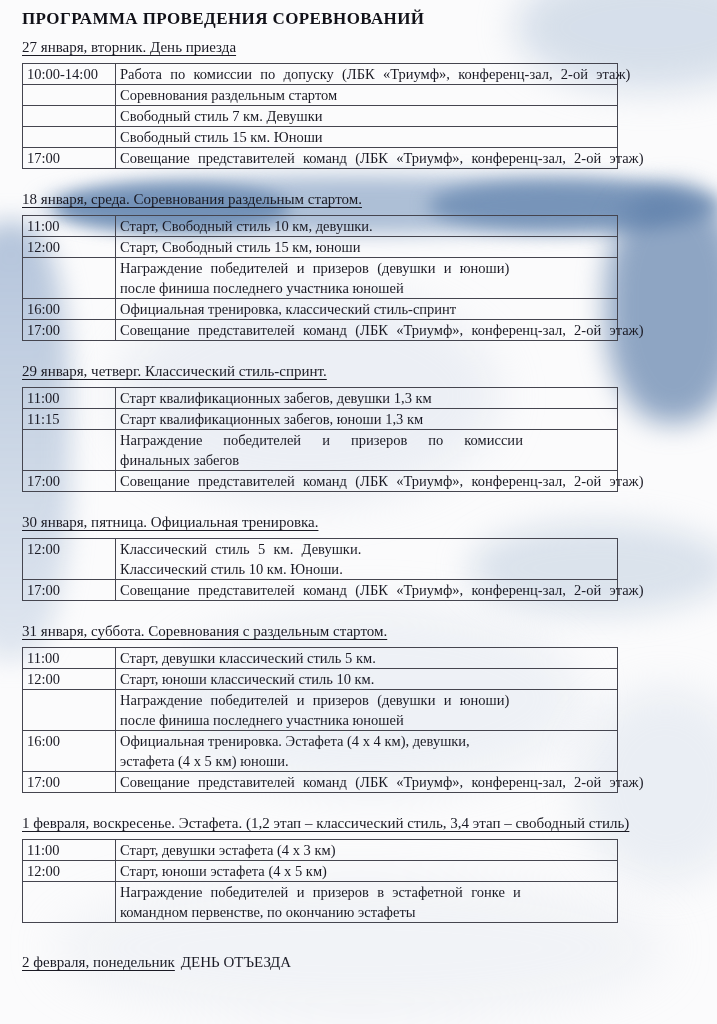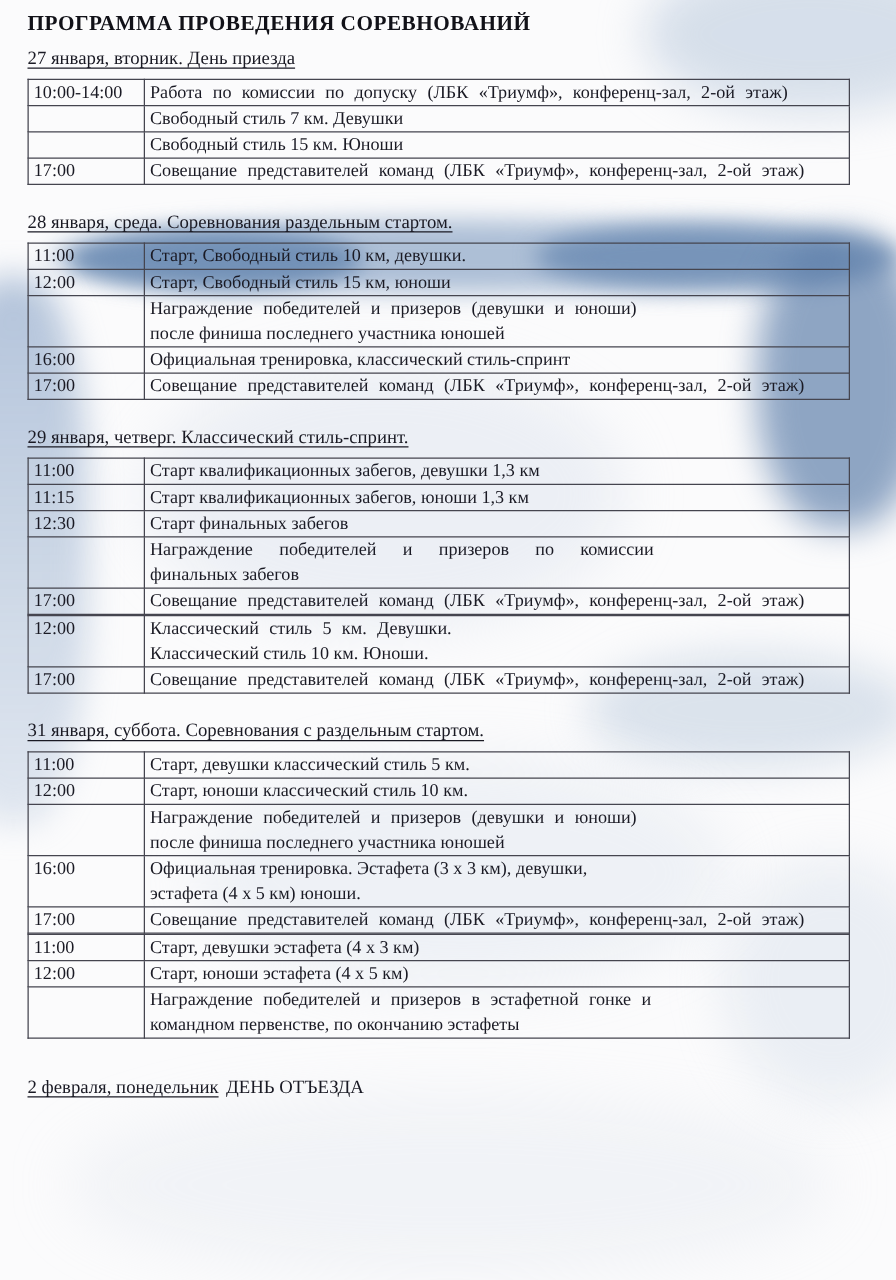--- a/index.html
+++ b/index.html
@@ -43,21 +43,21 @@
   }
   .section-heading{
     font-size:15px; line-height:19px;
     margin:21px 0 6px;
     text-decoration:underline;
     text-underline-offset:3px;
     white-space:nowrap;
   }
   .section:first-child .section-heading{ margin-top:0; }
   table.schedule{
-    width:658px;
+    width:596px;
     border-collapse:collapse;
     border:1.5px solid var(--border-outer);
     table-layout:fixed;
     background:transparent;
   }
   table.schedule td{
     border:1px solid var(--border-inner);
     vertical-align:top;
     font-size:14.5px;
     padding:0 3px 0 4px;
@@ -104,20 +104,28 @@
   <tr>
     <td class="time">
                   <div class="line">10:00-14:00</div>
                 </td>
     <td class="event">
                   <div class="line sp-wide">Работа по комиссии по допуску (ЛБК «Триумф», конференц-зал, 2-ой этаж)</div>
                 </td>
   </tr>
 
 
+  <tr>
+    <td class="time">
+                  <div class="line"></div>
+                </td>
+    <td class="event">
+                  <div class="line">Соревнования раздельным стартом</div>
+                </td>
+  </tr>
 
   <tr>
     <td class="time">
                   <div class="line"></div>
                 </td>
     <td class="event">
                   <div class="line">Свободный стиль 7 км. Девушки</div>
                 </td>
   </tr>
 
@@ -136,21 +144,21 @@
                 </td>
     <td class="event">
                   <div class="line sp-wide">Совещание представителей команд (ЛБК «Триумф», конференц-зал, 2-ой этаж)</div>
                 </td>
   </tr>
 </tbody>
     </table>
   </div>
 
   <div class="section">
-    <div class="section-heading">28 января, среда. Соревнования раздельным стартом.</div>
+    <div class="section-heading">18 января, среда. Соревнования раздельным стартом.</div>
     <table class="schedule">
       <tbody>
   <tr>
     <td class="time">
                   <div class="line">11:00</div>
                 </td>
     <td class="event">
                   <div class="line">Старт, Свободный стиль 10 км, девушки.</div>
                 </td>
   </tr>
@@ -210,28 +218,20 @@
 
   <tr>
     <td class="time">
                   <div class="line">11:15</div>
                 </td>
     <td class="event">
                   <div class="line">Старт квалификационных забегов, юноши 1,3 км</div>
                 </td>
   </tr>
 
-  <tr>
-    <td class="time">
-                  <div class="line">12:30</div>
-                </td>
-    <td class="event">
-                  <div class="line">Старт финальных забегов</div>
-                </td>
-  </tr>
 
   <tr>
     <td class="time">
                   <div class="line"></div>
                 </td>
     <td class="event">
                   <div class="line sp-xwide">Награждение победителей и призеров по комиссии</div>
                   <div class="line">финальных забегов</div>
                 </td>
   </tr>
@@ -242,20 +242,21 @@
                 </td>
     <td class="event">
                   <div class="line sp-wide">Совещание представителей команд (ЛБК «Триумф», конференц-зал, 2-ой этаж)</div>
                 </td>
   </tr>
 </tbody>
     </table>
   </div>
 
   <div class="section">
+    <div class="section-heading">30 января, пятница. Официальная тренировка.</div>
     <table class="schedule">
       <tbody>
   <tr>
     <td class="time">
                   <div class="line">12:00</div>
                 </td>
     <td class="event">
                   <div class="line sp-wide">Классический стиль 5 км. Девушки.</div>
                   <div class="line">Классический стиль 10 км. Юноши.</div>
                 </td>
@@ -303,38 +304,39 @@
                   <div class="line sp-wide">Награждение победителей и призеров (девушки и юноши)</div>
                   <div class="line">после финиша последнего участника юношей</div>
                 </td>
   </tr>
 
   <tr>
     <td class="time">
                   <div class="line">16:00</div>
                 </td>
     <td class="event">
-                  <div class="line">Официальная тренировка. Эстафета (3 х 3 км), девушки,</div>
+                  <div class="line">Официальная тренировка. Эстафета (4 х 4 км), девушки,</div>
                   <div class="line">эстафета (4 х 5 км) юноши.</div>
                 </td>
   </tr>
 
   <tr>
     <td class="time">
                   <div class="line">17:00</div>
                 </td>
     <td class="event">
                   <div class="line sp-wide">Совещание представителей команд (ЛБК «Триумф», конференц-зал, 2-ой этаж)</div>
                 </td>
   </tr>
 </tbody>
     </table>
   </div>
 
   <div class="section">
+    <div class="section-heading">1 февраля, воскресенье. Эстафета. (1,2 этап – классический стиль, 3,4 этап – свободный стиль)</div>
     <table class="schedule">
       <tbody>
   <tr>
     <td class="time">
                   <div class="line">11:00</div>
                 </td>
     <td class="event">
                   <div class="line">Старт, девушки эстафета (4 х 3 км)</div>
                 </td>
   </tr>

